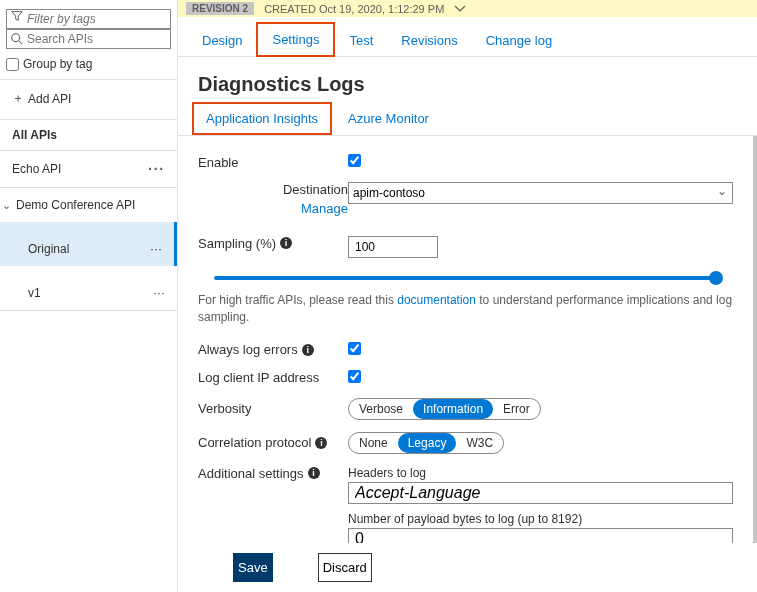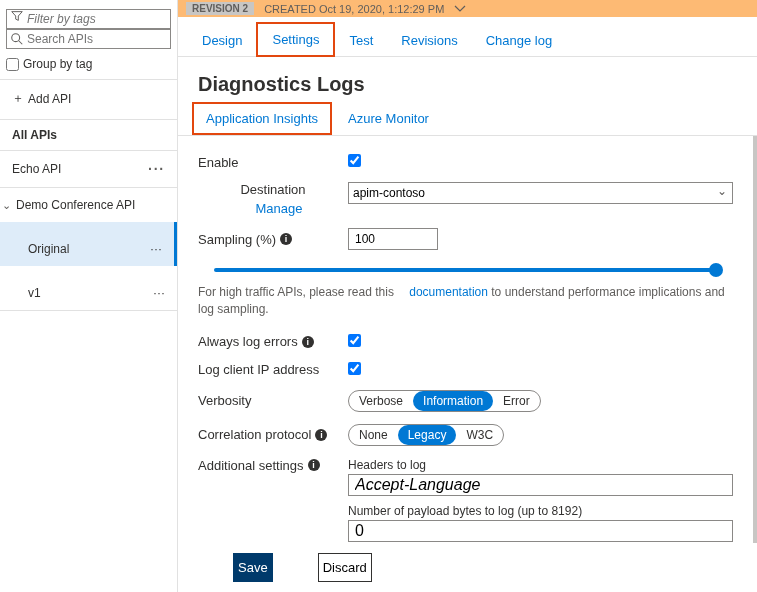--- a/index.html
+++ b/index.html
@@ -16,38 +16,38 @@
     .add-api { padding:10px 12px 12px; font-size:12px; color:#323130; display:flex; align-items:center; gap:4px;}
     .all-apis { padding:8px 12px; font-weight:600; font-size:12px; }
     .api-item { padding:10px 12px; font-size:12px; color:#323130; display:flex; justify-content:space-between; align-items:center; position:relative;}
     .api-item.expandable::before { content:"⌄"; display:inline-block; transform:rotate(0deg); font-size:11px; position:absolute; left:2px; color:#605e5c;}
     .api-item .dots { font-size:14px; letter-spacing:1px; color:#605e5c; font-weight:700;}
     .api-sub { padding:20px 12px 10px 28px; font-size:12px; display:flex; justify-content:space-between; align-items:center;}
     .api-sub.selected { background:#deecf9; border-right:3px solid #0078d4; }
     .sep { border-top:1px solid #e1e1e1; }
     
     .main { flex:1; display:flex; flex-direction:column; }
-    .topbar { background:#fdba74; padding:2px 8px; font-size:11px; color:#605e5c; display:flex; align-items:center; gap:10px;}
+    .topbar { background:#fef9c3; padding:2px 8px; font-size:11px; color:#605e5c; display:flex; align-items:center; gap:10px;}
     .rev-badge { background:#c8c6c4; padding:1px 6px; font-weight:600; font-size:10px; }
     .tabs { display:flex; gap:0; padding:0 10px; border-bottom:1px solid #e1e1e1; height:40px; align-items:flex-end;}
     .tab { padding:8px 14px; font-size:13px; color:#0078d4; cursor:pointer; }
     .tab.highlight { border:2px solid #e3470e; margin-bottom:-1px;}
     .page-title { font-size:20px; font-weight:600; padding:16px 20px 6px; }
     .subtabs { display:flex; gap:4px; padding:0 14px; align-items:center; border-bottom:1px solid #e1e1e1; height:34px;}
     .subtab { padding:7px 12px; font-size:13px; color:#0078d4; }
     .subtab.highlight { border:2px solid #e3470e; }
     .form { padding:12px 20px 6px; }
     .row { display:flex; align-items:center; padding:6px 0; font-size:13px;}
     .row .lbl { width:150px; color:#323130; display:flex; align-items:center; gap:4px;}
     .row .ctrl { flex:1; }
-    .link { color:#0078d4; cursor:pointer;margin-left:12px; }
+    .link { color:#0078d4; cursor:pointer; }
     .select { width:100%; border:1px solid #8a8886; height:22px; font-size:12px; padding:0 4px; appearance:none; background:#fff; position:relative;}
     .select-wrap { position:relative; }
     .select-wrap::after { content:"⌄"; position:absolute; right:6px; top:2px; color:#605e5c; font-size:12px;}
-    .num-input { width:90px; border:1px solid #8a8886; height:22px; padding:0 6px; font-size:12px; }
+    .num-input { width:90px; border:1px solid #8a8886; height:22px; padding:0 6px; font-size:12px;margin-top:8px; }
     .txt-input { width:100%; border:1px solid #8a8886; height:22px; padding:0 6px; font-size:16px; font-style:italic;}
     .txt-input.plain { font-style:normal; }
     .slider-track { position:relative; height:4px; background:#0078d4; margin:12px 16px 4px; border-radius:2px;}
     .slider-thumb { position:absolute; right:-6px; top:-5px; width:14px; height:14px; border-radius:50%; background:#0078d4; }
     .help-text { font-size:12px; color:#605e5c; padding:8px 0 10px; line-height:1.4;}
     .pill-group { display:inline-flex; border:1px solid #8a8886; border-radius:12px; overflow:hidden; font-size:12px;}
     .pill { padding:3px 10px; cursor:pointer;}
     .pill.active { background:#0078d4; color:#fff; border-radius:10px;}
     .info-icon { width:12px; height:12px; border-radius:50%; background:#323130; color:#fff; font-size:9px; display:inline-flex; align-items:center; justify-content:center; font-weight:700;}
     .ctrl-label { font-size:12px; color:#323130; display:block; margin-bottom:2px;}
@@ -132,21 +132,21 @@
     <div class="subtab">Azure Monitor</div>
   </div>
 
   <div style="display:flex; flex:1; overflow:hidden;">
   <div class="form" style="flex:1; overflow:auto;">
     <div class="row">
       <div class="lbl">Enable</div>
       <div class="ctrl"><input type="checkbox" checked="" style=""></div>
     </div>
     <div class="row" style="align-items:flex-start;">
-      <div class="lbl" style="flex-direction:column; align-items:center; gap:4px;">
+      <div class="lbl" style="flex-direction:column; align-items:flex-end; gap:4px;">
         <span>Destination</span>
         <span class="link">Manage</span>
       </div>
       <div class="ctrl select-wrap">
         <select class="select">
           <option>apim-contoso</option>
         </select>
       </div>
     </div>
     <div class="row">

